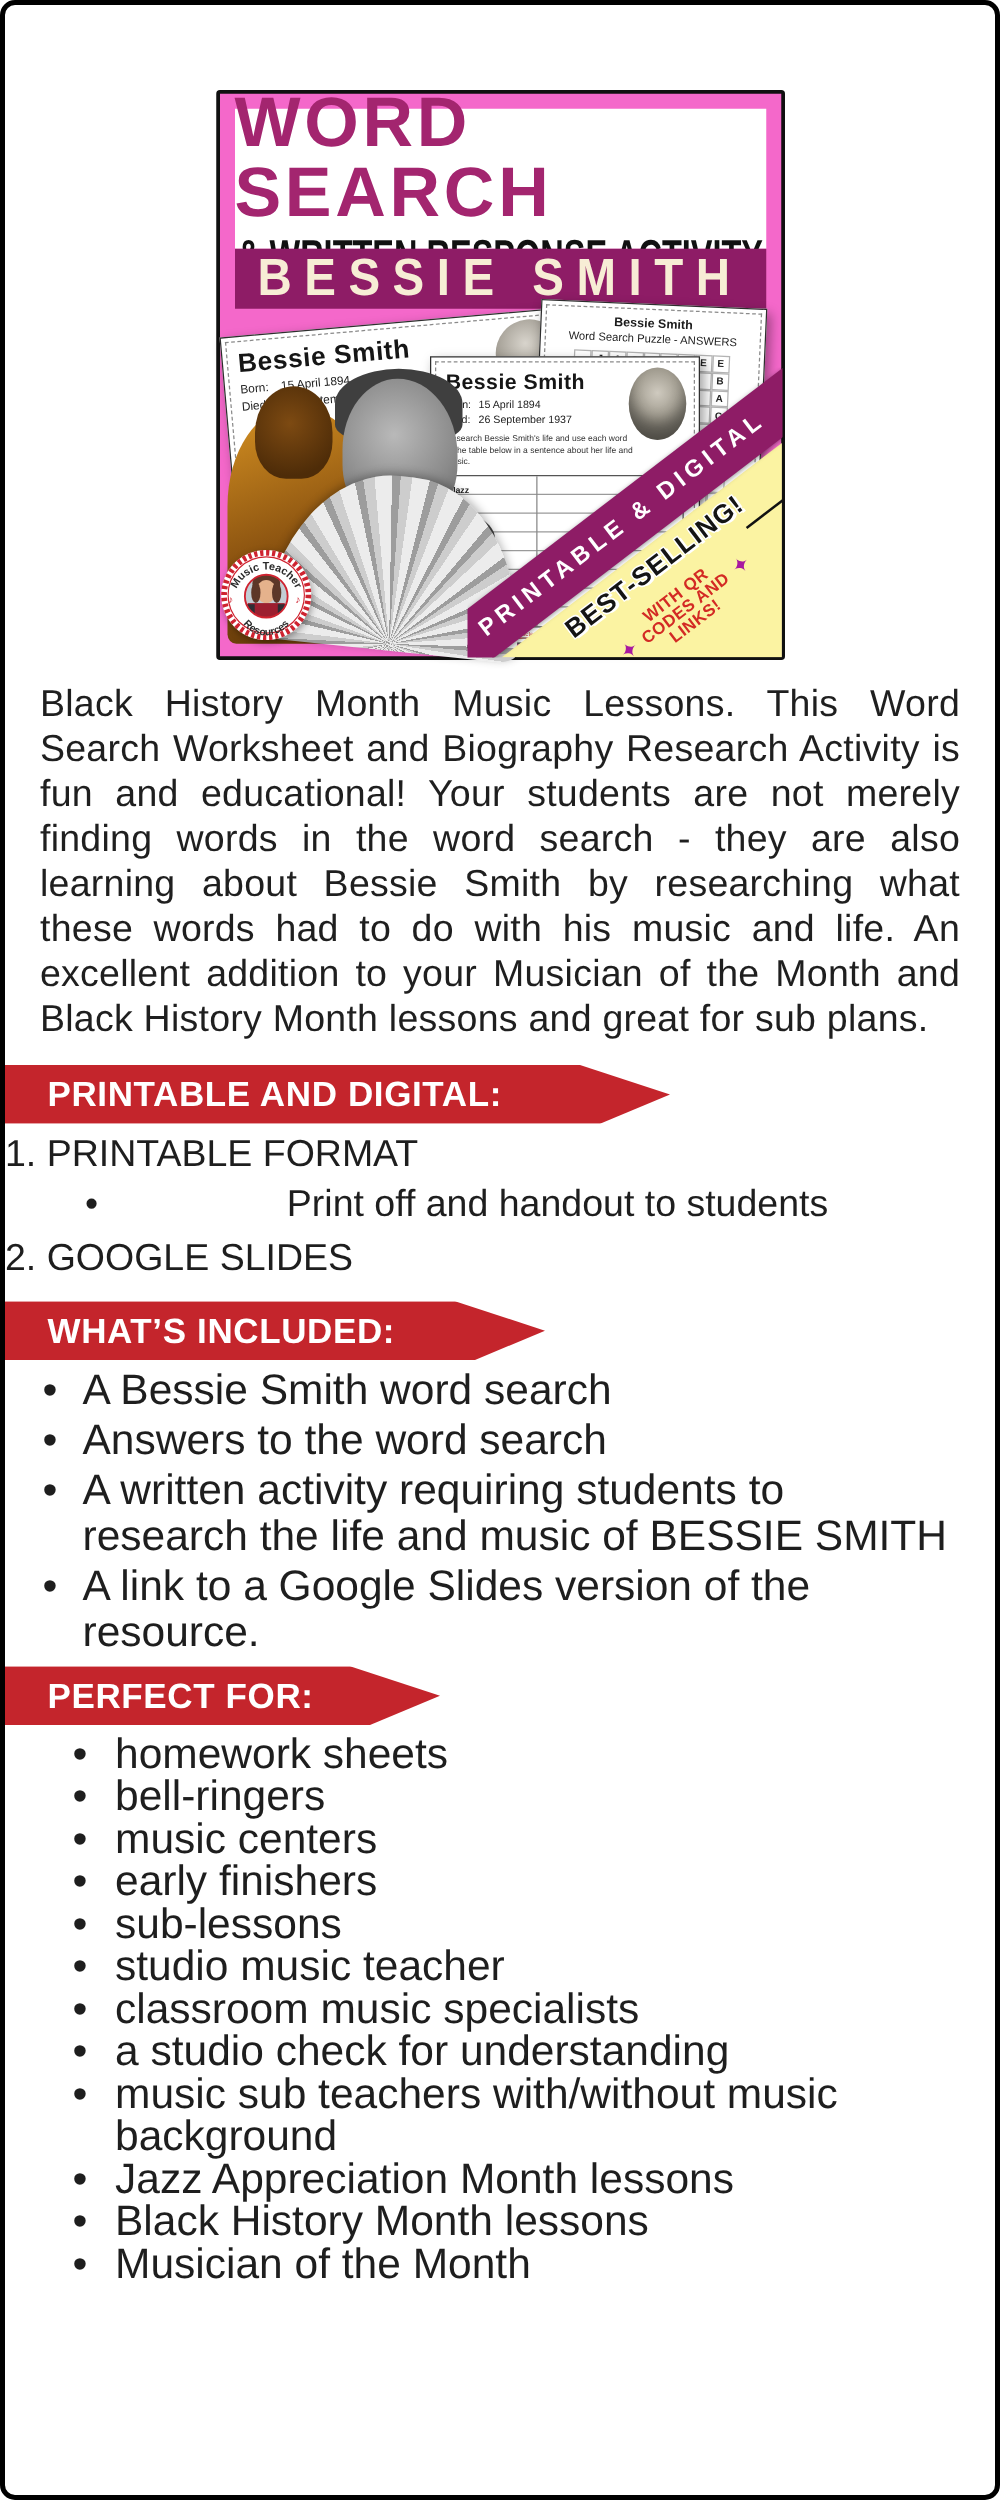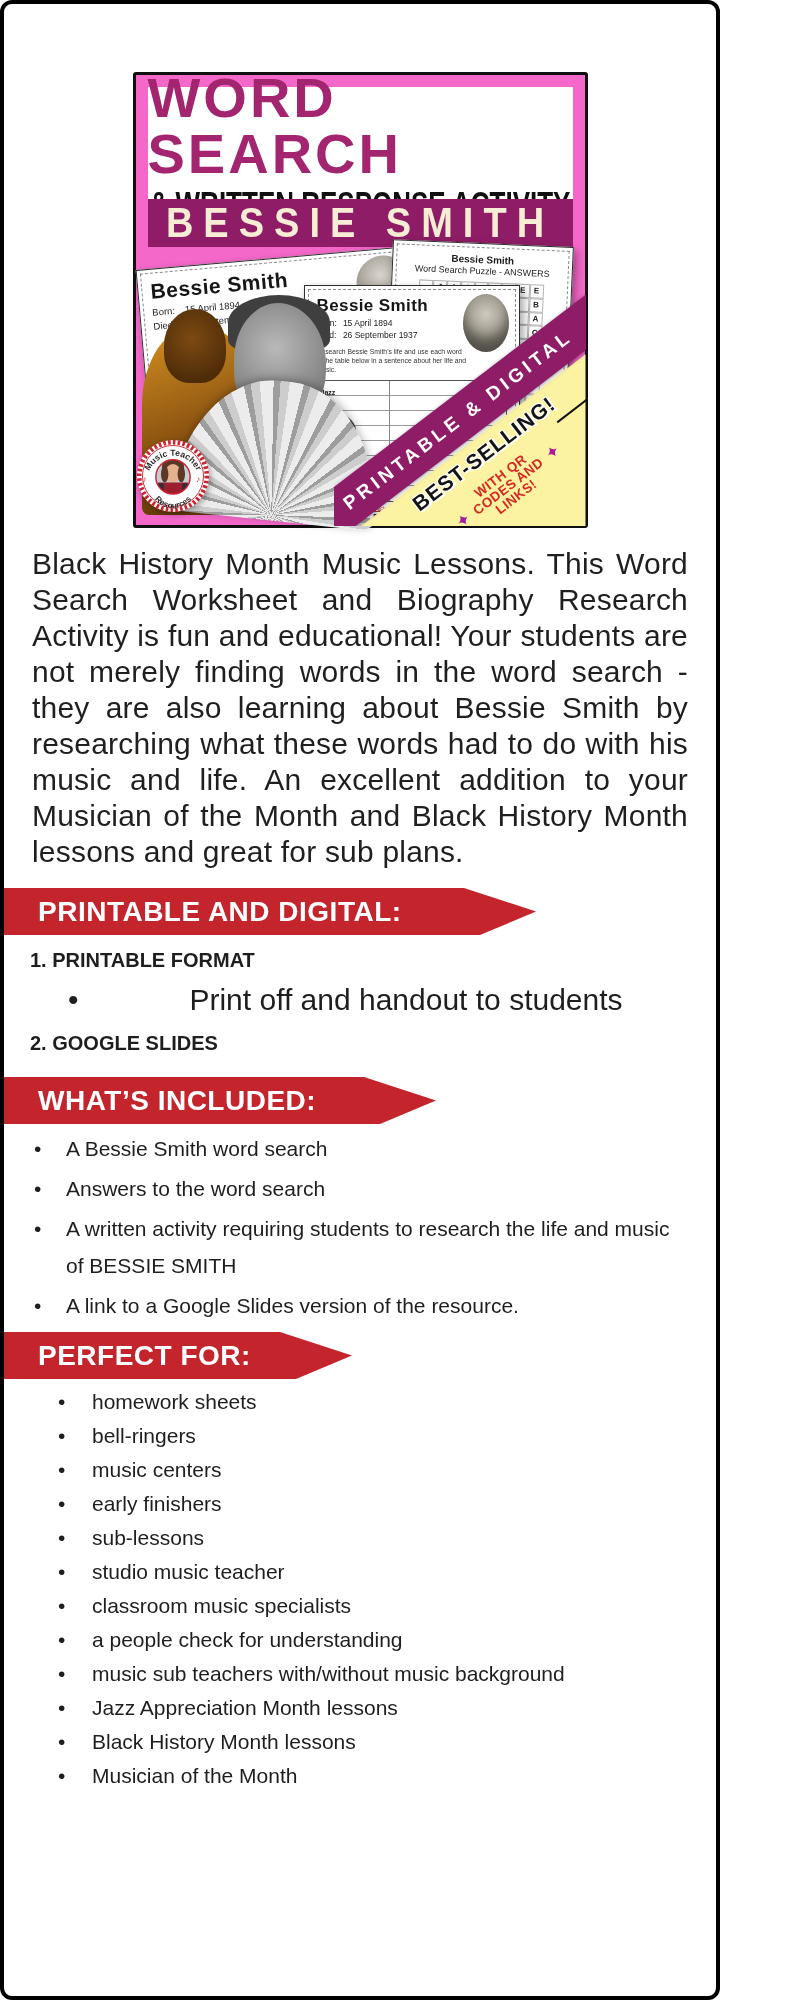--- a/index.html
+++ b/index.html
@@ -1,17 +1,17 @@
 <!DOCTYPE html>
 <html><head>
 <meta charset="utf-8">
 <style>
   html,body { margin:0; padding:0; background:#fff; }
   .page {
-    position:relative; width:720px; height:2000px; box-sizing:border-box;
+    position:relative; width:800px; height:2000px; box-sizing:border-box;
     border:4px solid #000; border-radius:12px; background:#fff; overflow:hidden;
     font-family:"Liberation Sans", sans-serif; color:#1e1e1e;
   }
 
   
   .poster {
     position:relative; width:455px; height:456px; margin:68px auto 0;
     box-sizing:border-box; border:3px solid #101010; border-radius:3px;
     background:#F468CA;
   }
@@ -116,26 +116,26 @@
   .desc { margin:18px 28px 0; font-size:30px; line-height:36px; letter-spacing:.2px;
           text-align:justify; color:#1f1f1f; }
 
   .ribbon { height:47px; background:#C4252C; color:#fff; display:flex; align-items:center;
     padding-left:34px; box-sizing:border-box; font-weight:bold; font-size:28px; letter-spacing:.5px;
     clip-path:polygon(0 0, calc(100% - 72px) 0, 100% 50%, calc(100% - 56px) 100%, 0 100%); }
   .ribbon.r1 { width:532px; margin-top:18px; }
   .ribbon.r2 { width:432px; margin-top:16px; }
   .ribbon.r3 { width:348px; margin-top:8px; }
 
-  .numline { font-size:20px; line-height:36px; padding-left:26px; margin-top:7px;font-weight:bold; }
+  .numline { font-size:30px; line-height:36px; margin-top:7px; }
   .pbullet { position:relative; font-size:30px; line-height:36px; padding-left:92px; margin-top:4px;text-align:center; }
   .pbullet::before { content:"•"; position:absolute; left:64px; }
 
   ul.blist { list-style:none; margin:6px 28px 0 0; padding:0; }
-  ul.blist li { position:relative; font-size:21px; line-height:37px; margin-top:3px; }
+  ul.blist li { position:relative; font-size:34px; line-height:37px; margin-top:3px; }
   ul.inc li { padding-left:62px; }
   ul.inc li::before { content:"•"; position:absolute; left:30px; }
   ul.perf li { padding-left:88px; line-height:34px; margin-top:0; }
   ul.perf li::before { content:"•"; position:absolute; left:54px; }
 </style>
 </head>
 <body>
 
 <div class="page">
 
@@ -406,20 +406,20 @@
     <span>PERFECT FOR:</span>
   </div>
   <ul class="blist perf">
     <li>homework sheets</li>
     <li>bell-ringers</li>
     <li>music centers</li>
     <li>early finishers</li>
     <li>sub-lessons</li>
     <li>studio music teacher</li>
     <li>classroom music specialists</li>
-    <li>a people check for understanding</li>
+    <li>a studio check for understanding</li>
     <li>music sub teachers with/without music background</li>
     <li>Jazz Appreciation Month lessons</li>
     <li>Black History Month lessons</li>
     <li>Musician of the Month</li>
   </ul>
 
 </div>
 
 </body></html>

